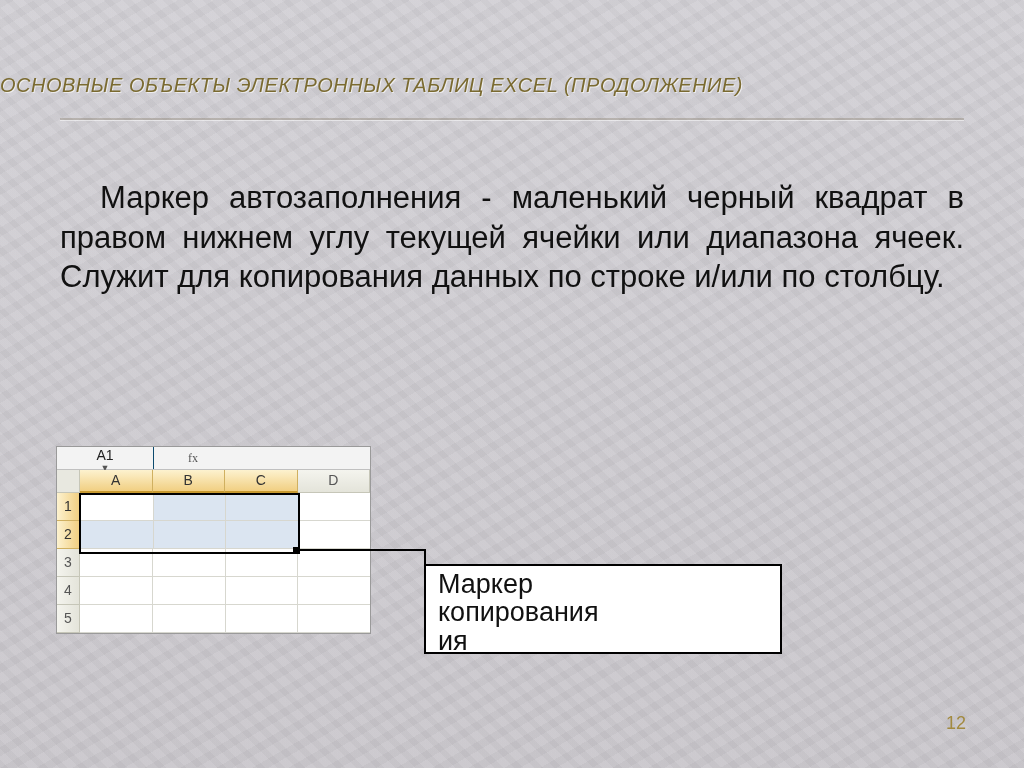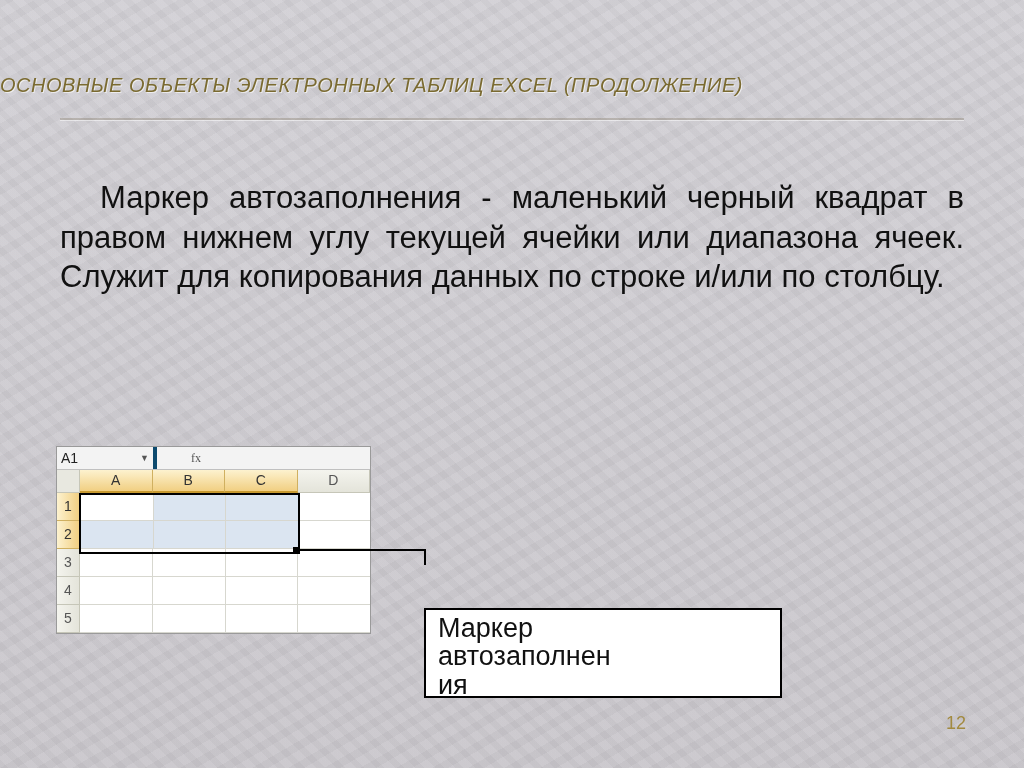--- a/index.html
+++ b/index.html
@@ -69,27 +69,28 @@
     font-family: Arial, sans-serif;
   }
   .namebox-row {
     display: flex;
     height: 22px;
     border-bottom: 1px solid #c0c0c0;
     background: #f3f3f3;
   }
   .namebox {
     width: 88px;
-    border-right: 4px solid #0c4a6e;
+    border-right: 1px solid #0c4a6e;
     display: flex;
     align-items: center;
     justify-content: space-between;
     padding: 0 4px;
     font-size: 14px;
     color: #222;
+    flex-direction: column;
   }
   .namebox .dd { font-size: 9px; color:#555; }
   .fx-area {
     flex: 1;
     display: flex;
     align-items: center;
     padding-left: 34px;
     font-size: 12px;
     font-family: "Times New Roman", serif;
     color: #555;
@@ -170,21 +171,20 @@
     left: 424px;
     width: 358px;
     height: 90px;
     background: #fff;
     border: 2px solid #000;
     font-size: 27px;
     line-height: 1.05;
     color: #111;
     padding: 4px 10px 2px 12px;
     box-sizing: border-box;
-    margin-top: 44px;
   }
   .callout-line {
     position: absolute;
     background: #000;
   }
   .pagenum {
     position: absolute;
     right: 58px;
     bottom: 34px;
     font-size: 18px;
@@ -261,18 +261,18 @@
 
     <div class="sel-outline" style="left:22px; top:46px; width:217px; height:57px;"></div>
     <div class="fill-handle" style="left:236px; top:100px;"></div>
   </div>
 
   <div class="callout-line" style="left:298px; top:549px; width:128px; height:2px;"></div>
   <div class="callout-line" style="left:424px; top:549px; width:2px; height:16px;"></div>
 
   <div class="callout">
     <span>Маркер</span><br>
-    <span>автозаполнен</span><br>
+    <span>копирования</span><br>
     <span>ия</span>
   </div>
 
   <div class="pagenum">12</div>
 </div>
 
 </body></html>

